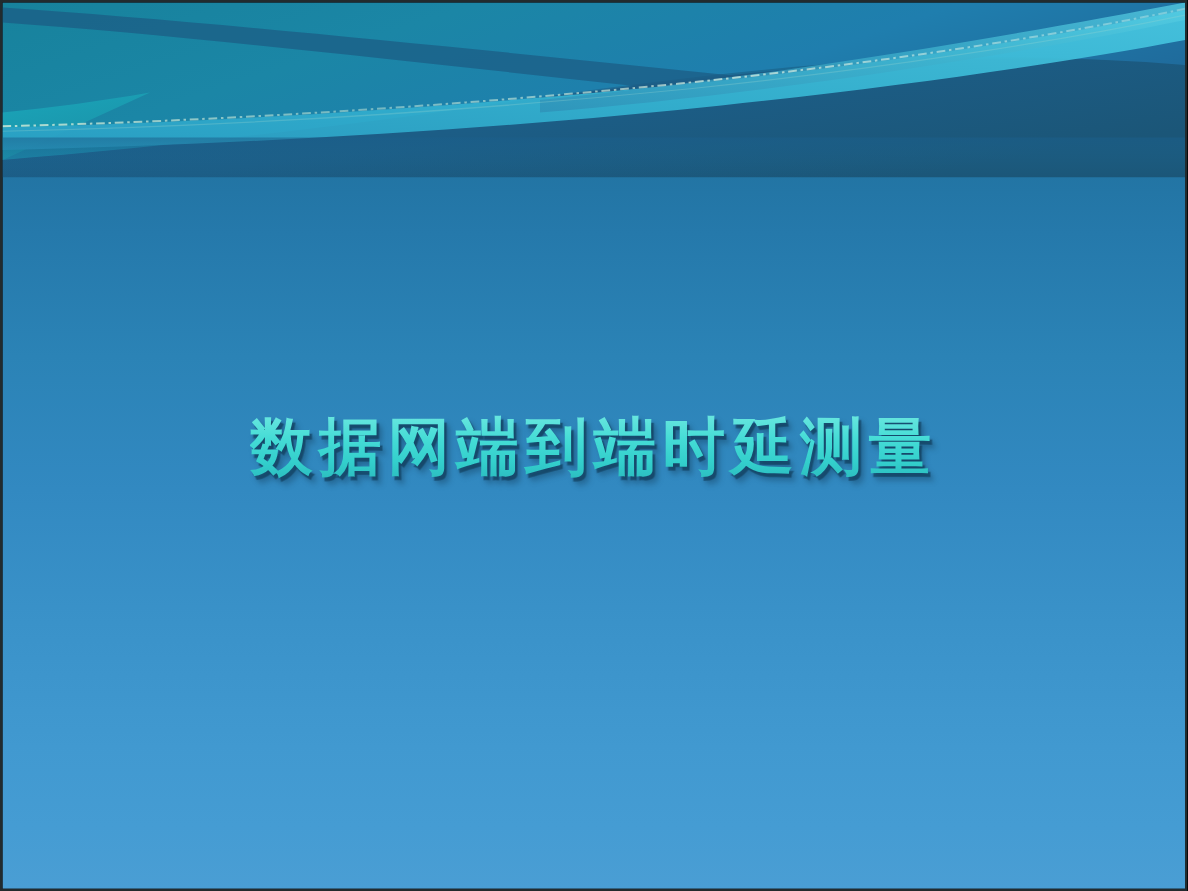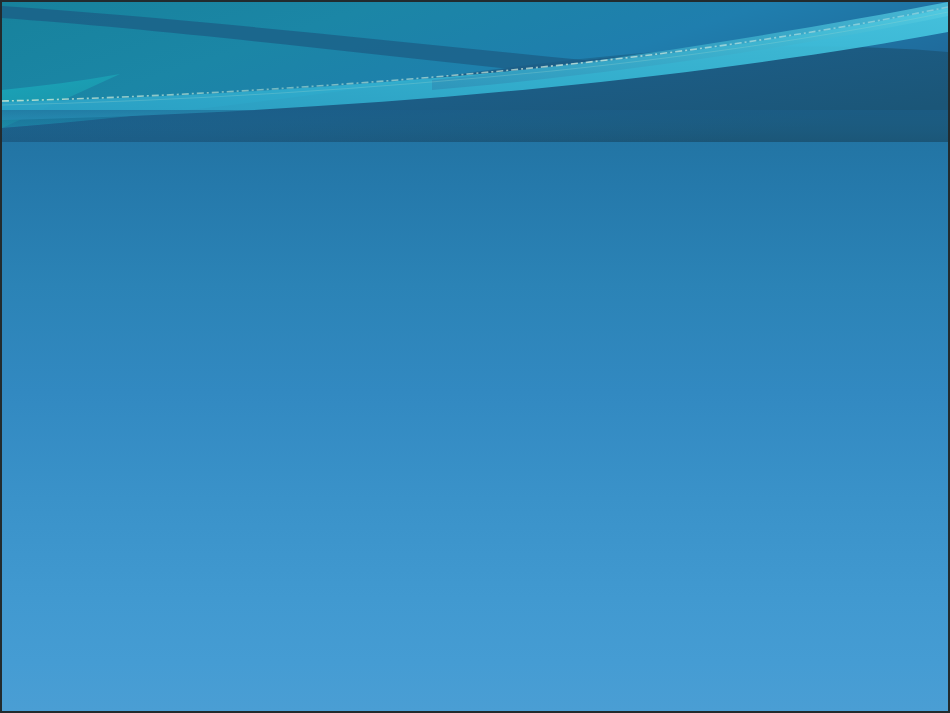--- a/index.html
+++ b/index.html
@@ -127,14 +127,17 @@
       <path d="M0,100 C170,96 360,84 540,66 C700,50 840,28 946,6 L946,30 C840,50 700,70 540,86 C360,104 170,114 0,118 Z" fill="url(#gRibbon)" opacity="0.9"></path>
       <path d="M430,88 C600,74 790,46 946,14 L946,0 C800,28 610,60 430,78 Z" fill="url(#gRibbon2)" opacity="0.75"></path>
 
       <path d="M0,99 C170,95 360,83 540,65 C700,49 840,27 946,5" fill="none" stroke="url(#gHair)" stroke-width="1.6" stroke-dasharray="7 3 2 3"></path>
       <path d="M0,103 C180,99 370,87 550,69 C705,53 845,31 946,10" fill="none" stroke="#9fd9cf" stroke-opacity="0.28" stroke-width="1"></path>
 
       <rect x="0" y="108" width="946" height="32" fill="url(#gFade)" opacity="0.55"></rect>
     </svg>
   </div>
 
+  <div id="title-block">
+    <span id="title-text">数据网端到端时延测量</span>
+  </div>
 
 </div>
 
 </body></html>

